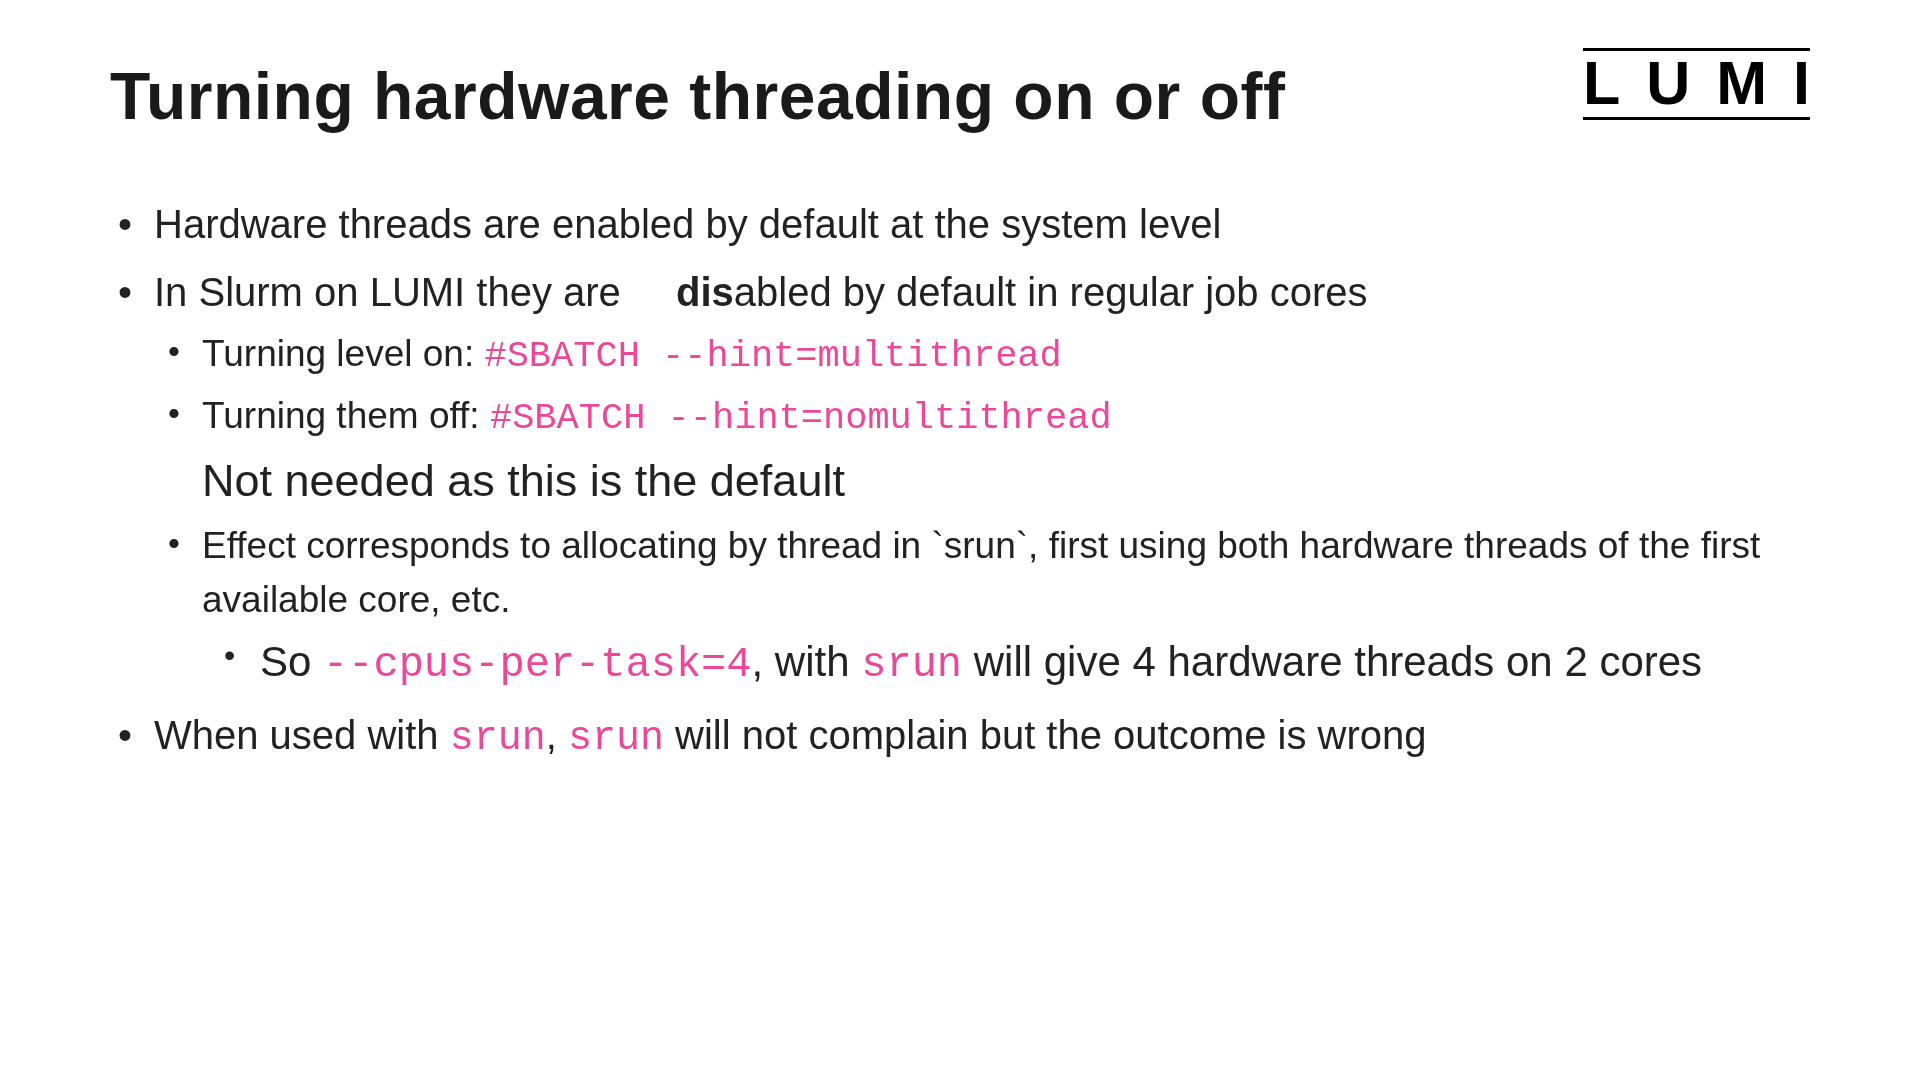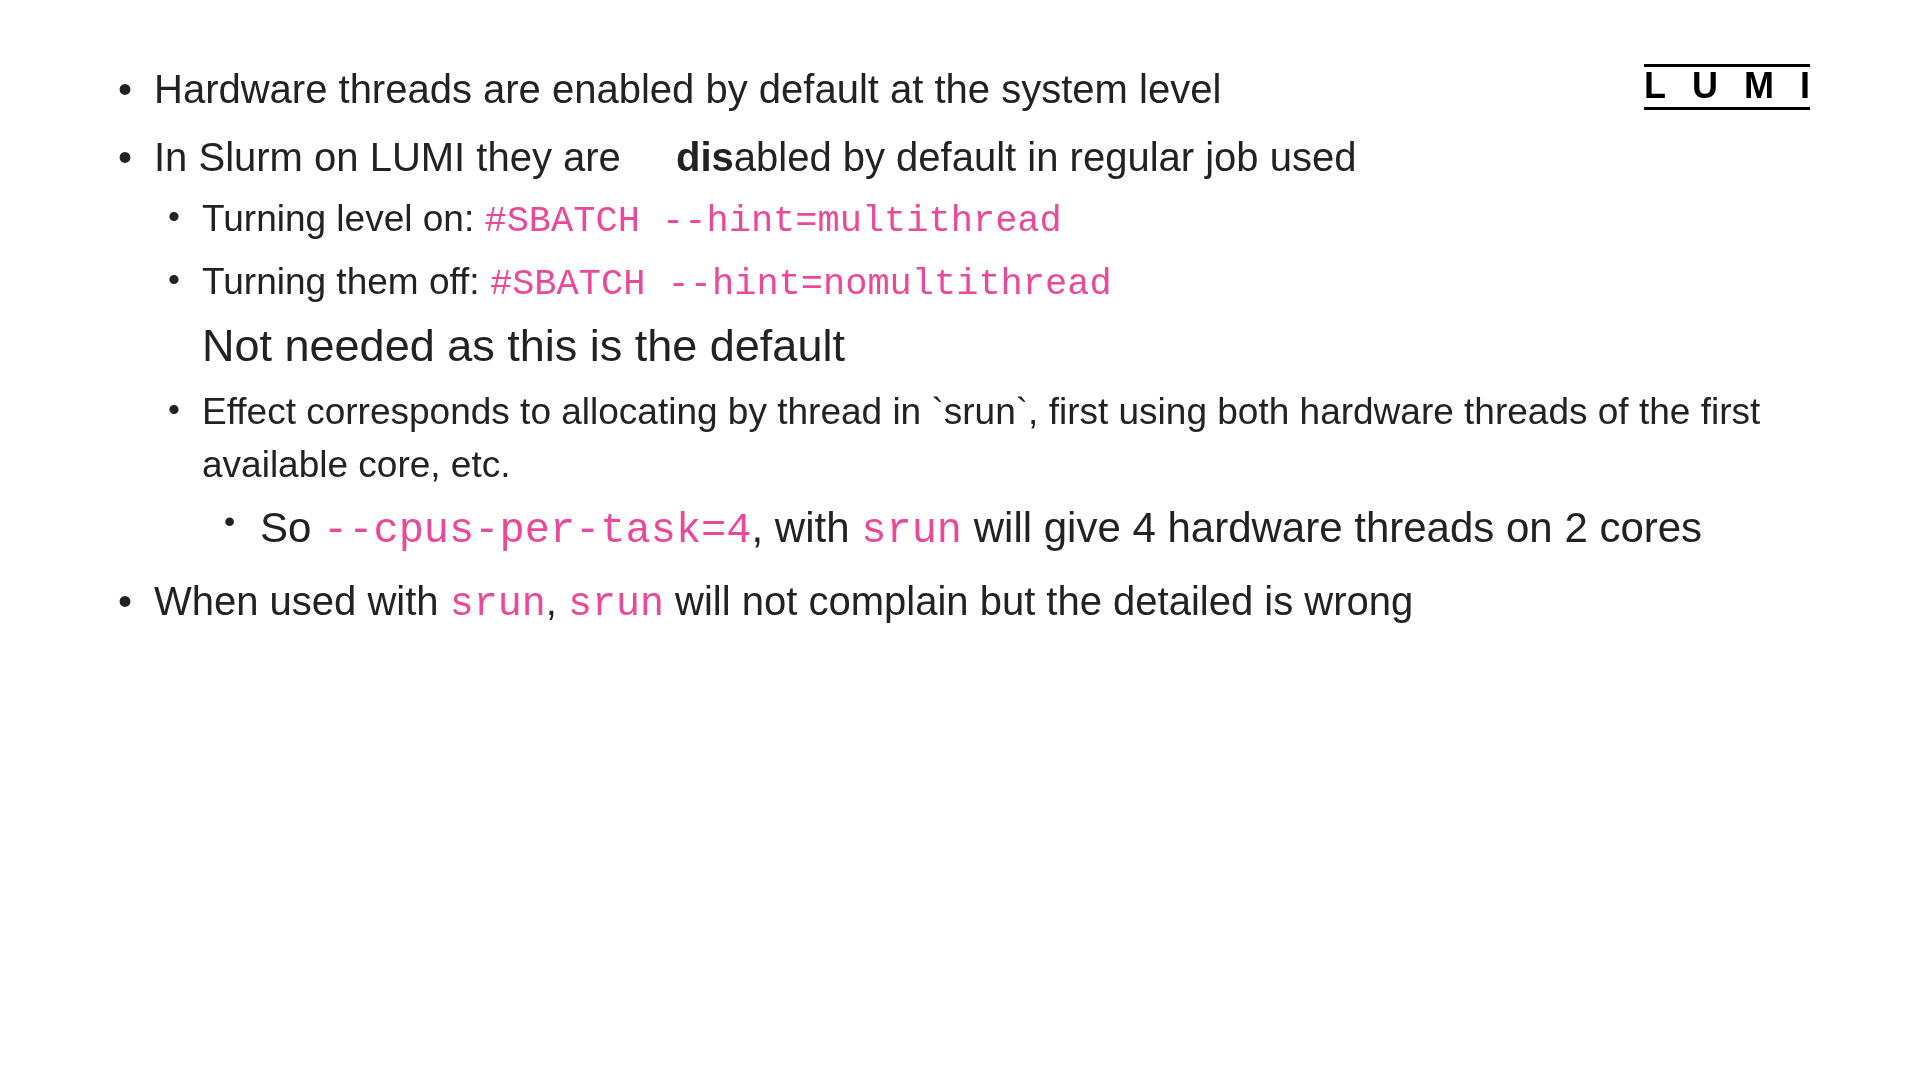--- a/index.html
+++ b/index.html
@@ -21,25 +21,25 @@
   }
   .title {
     font-size: 66px;
     font-weight: 800;
     letter-spacing: 0.5px;
     margin: 0 0 62px 0;
     line-height: 1.1;
   }
   .logo {
     position: absolute;
-    top: 64px;
+    top: 48px;
     right: 110px;
     font-family: "Segoe UI", Arial, sans-serif;
     font-weight: 600;
-    font-size: 36px;
+    font-size: 61px;
     letter-spacing: 26px;
     color: #000;
   }
   .logo-inner {
     display: inline-block;
     border-top: 3px solid #000;
     border-bottom: 3px solid #000;
     padding: 0px 0 2px 0;
     line-height: 1.05;
   }
@@ -112,29 +112,30 @@
 </style>
 </head>
 <body>
 
 <div class="slide">
 
   <div class="logo">
     <span class="logo-inner"><span>LUMI</span></span>
   </div>
 
+  <h1 class="title">Turning hardware threading on or off</h1>
 
   <ul class="lvl1">
 
     <li>
       <span>Hardware threads are enabled by default at the system level</span>
     </li>
 
     <li>
-      <span>In Slurm on LUMI they are </span><span class="bold">dis</span><span>abled by default in regular job used</span>
+      <span>In Slurm on LUMI they are </span><span class="bold">dis</span><span>abled by default in regular job cores</span>
 
       <ul class="lvl2">
 
         <li>
           <span>Turning level on: </span><span class="code">#SBATCH --hint=multithread</span>
         </li>
 
         <li>
           <span>Turning them off: </span><span class="code">#SBATCH --hint=nomultithread</span>
           <span class="note">Not needed as this is the default</span>
@@ -146,19 +147,19 @@
             <li>
               <span>So </span><span class="code">--cpus-per-task=4</span><span>, with </span><span class="code">srun</span><span> will give 4 hardware threads on 2 cores</span>
             </li>
           </ul>
         </li>
 
       </ul>
     </li>
 
     <li>
-      <span>When used with </span><span class="code">srun</span><span>, </span><span class="code">srun</span><span> will not complain but the detailed is wrong</span>
+      <span>When used with </span><span class="code">srun</span><span>, </span><span class="code">srun</span><span> will not complain but the outcome is wrong</span>
 
     </li>
 
   </ul>
 
 </div>
 
 </body></html>

